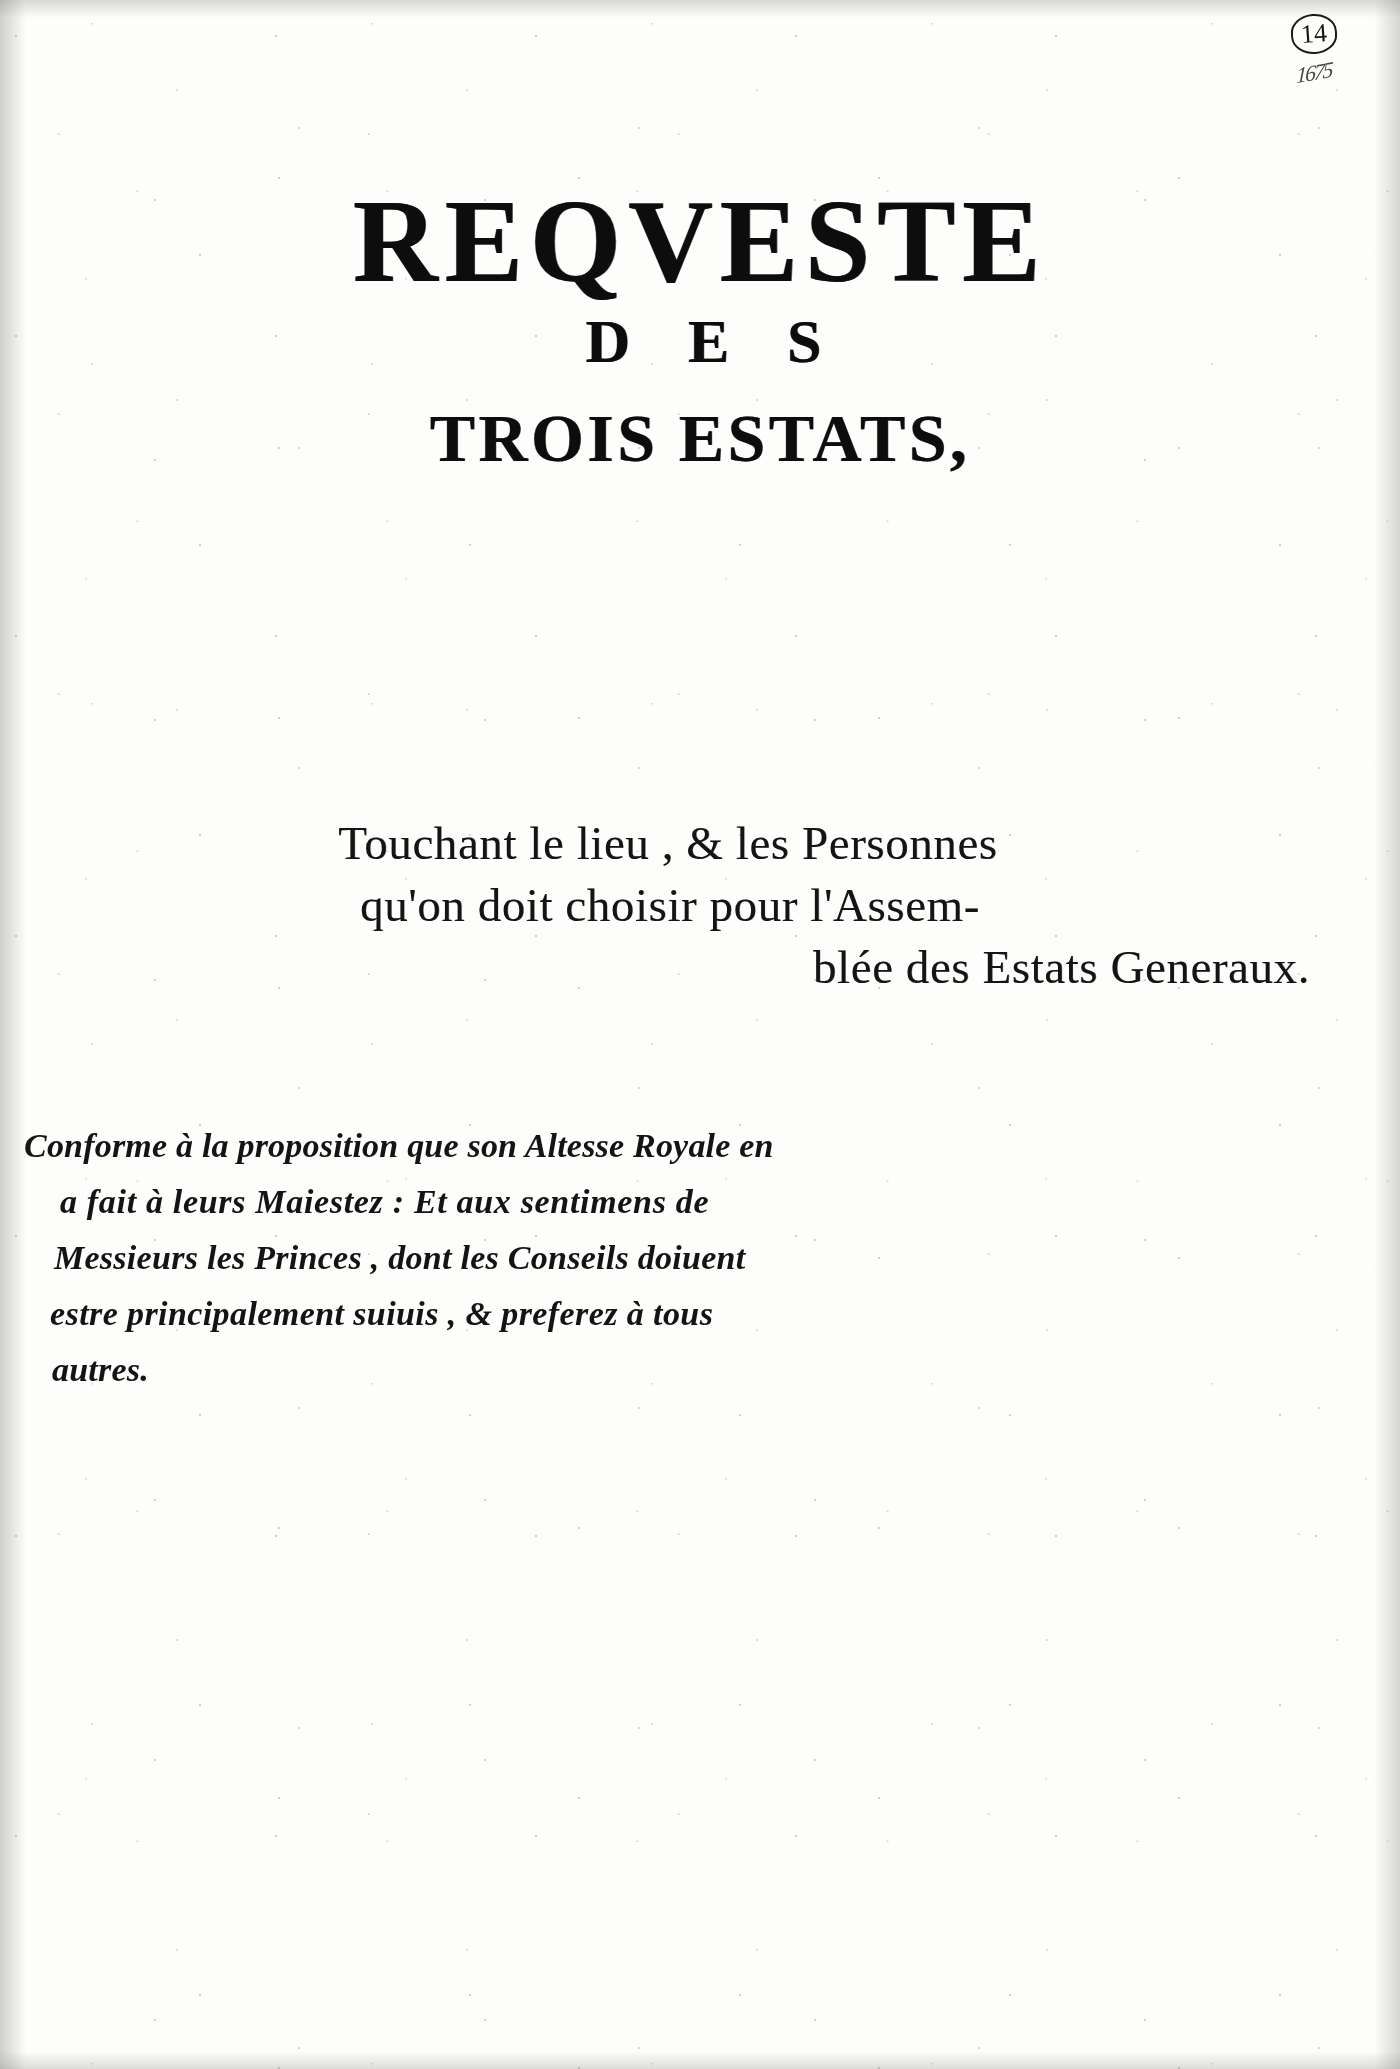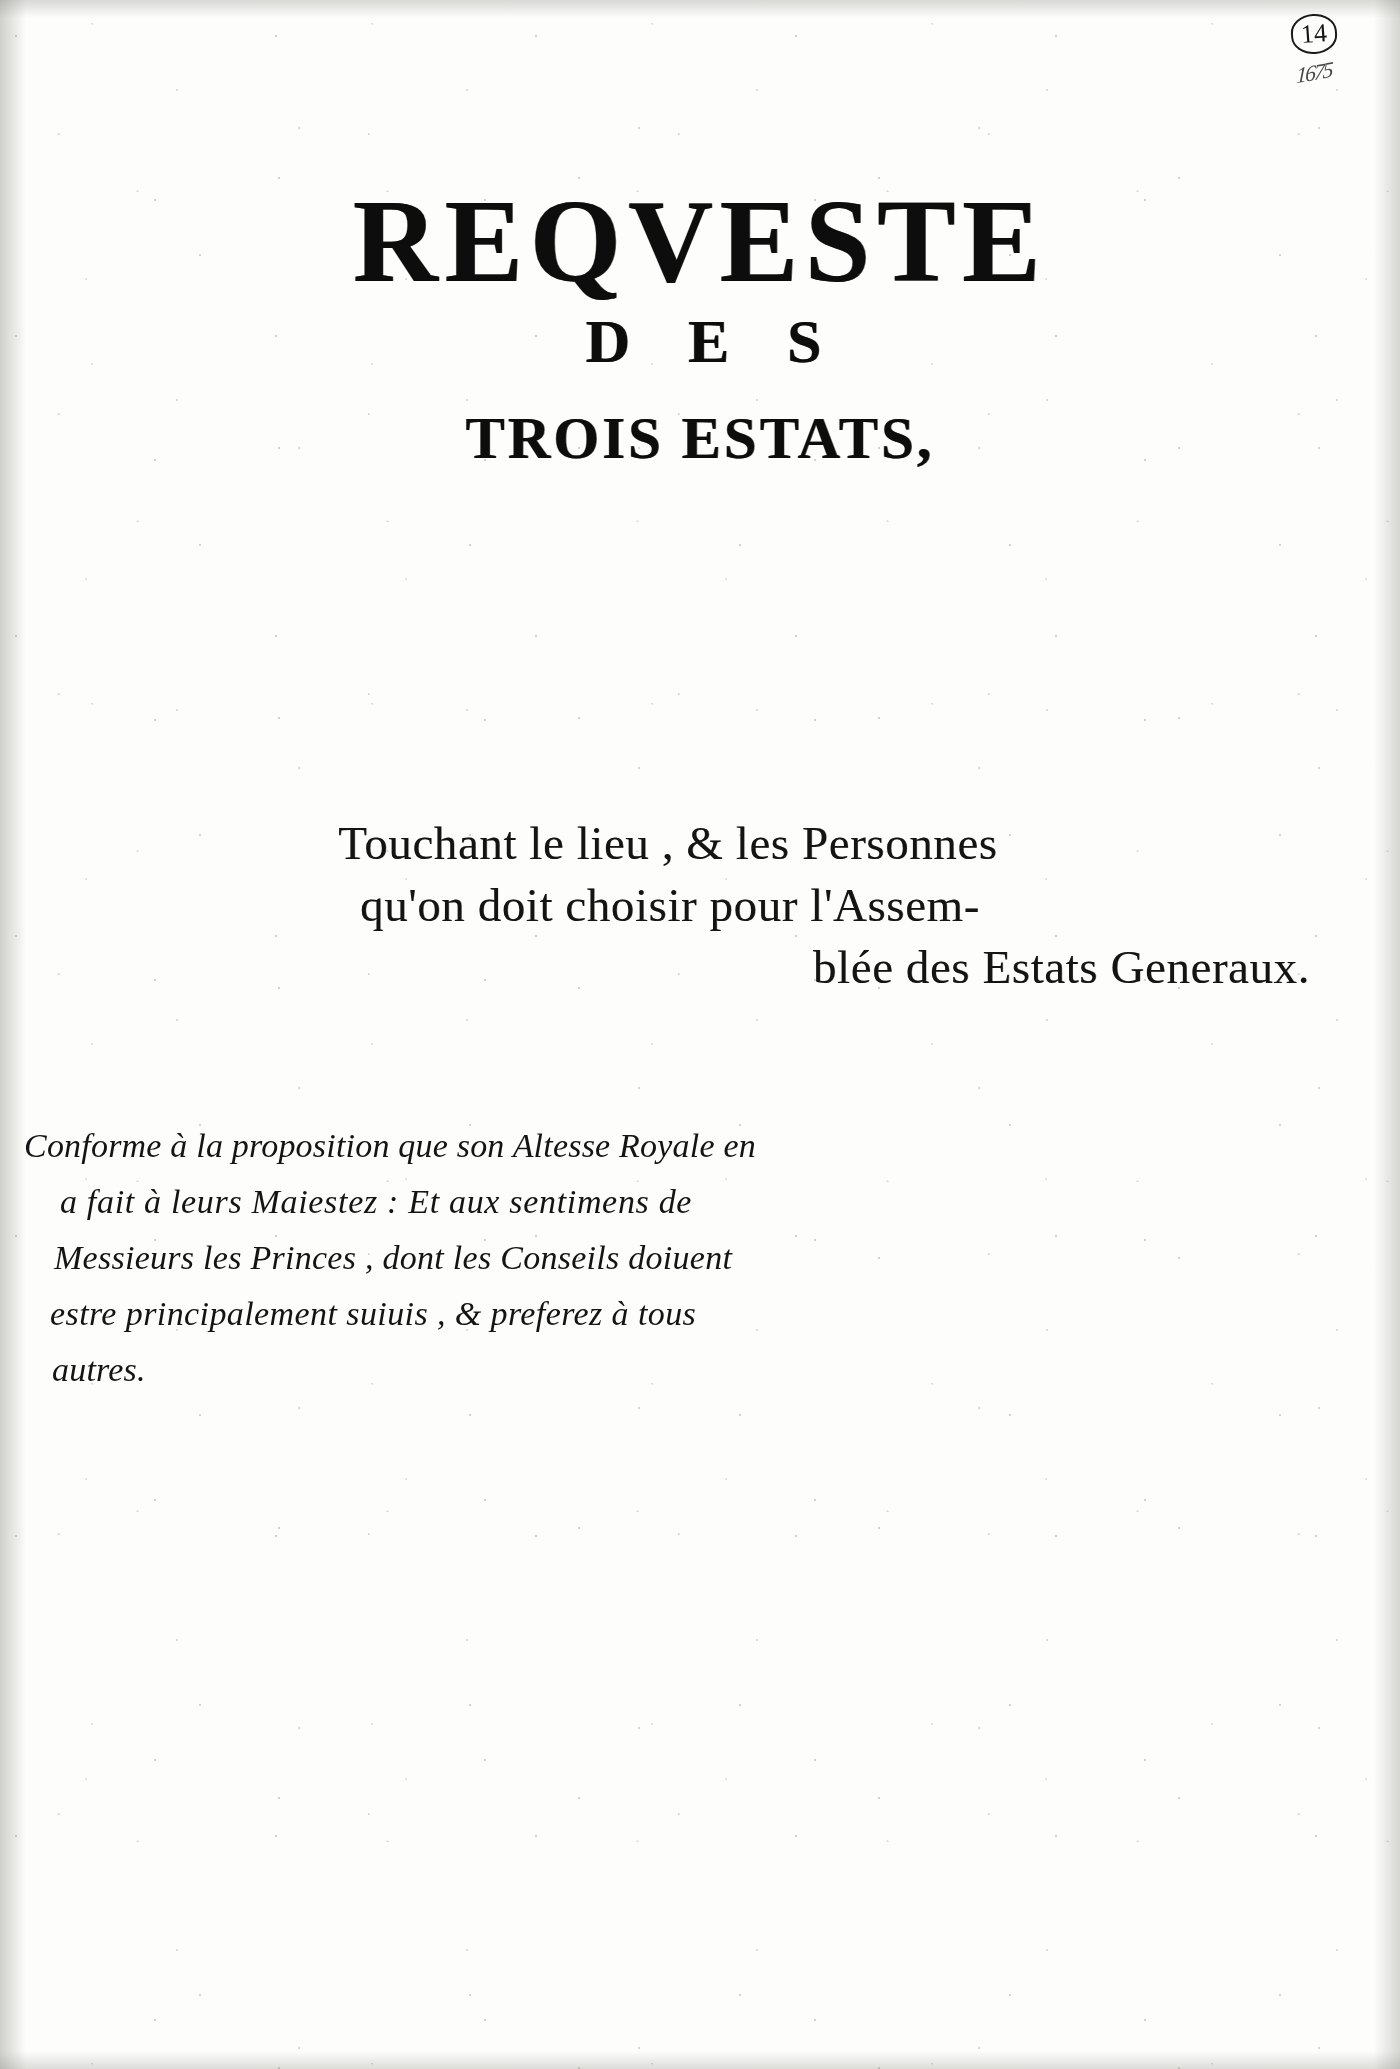--- a/index.html
+++ b/index.html
@@ -94,21 +94,21 @@
   .ttl {
     font-family: "Liberation Serif", serif;
     font-weight: bold;
     color: #0d0d0d;
     letter-spacing: .10em;
     text-shadow: 0.6px 0.4px 0 rgba(0,0,0,.55), -0.5px 0.3px 0 rgba(0,0,0,.35);
   }
   #line-la     { font-size: 74px; line-height: 80px; letter-spacing: .26em; }
   #line-req    { font-size: 118px; line-height: 124px; letter-spacing: .055em; margin-top: 2px; }
   #line-des    { font-size: 62px; line-height: 74px; letter-spacing: .34em; margin-top: 0; padding-left: 28px; }
-  #line-trois  { font-size: 59px; line-height: 100px; letter-spacing: .05em; margin-top: 10px; }
+  #line-trois  { font-size: 68px; line-height: 100px; letter-spacing: .05em; margin-top: 10px; }
 
   
   #subtitle {
     position: absolute;
     left: 30px;
     right: 90px;
     top: 812px;
     text-align: center;
     font-family: "Liberation Serif", serif;
     font-size: 47px;
@@ -127,21 +127,21 @@
     left: 24px;
     right: 355px;
     top: 1118px;
     font-family: "Liberation Serif", serif;
     font-style: italic;
     font-size: 34px;
     line-height: 56px;
     color: #141414;
     letter-spacing: .006em;
   }
-  #note .ln { display: block; white-space: nowrap; }
+  #note .ln { display: block; white-space: nowrap; font-weight: bold; }
   #note .ln.i1 { padding-left: 0; }
   #note .ln.i2 { padding-left: 36px; letter-spacing: .02em; }
   #note .ln.i3 { padding-left: 30px; letter-spacing: .008em; }
   #note .ln.i4 { padding-left: 26px; letter-spacing: .012em; }
   #note .ln.i5 { padding-left: 28px; }
 </style>
 </head>
 <body>
 
 <div id="page">

